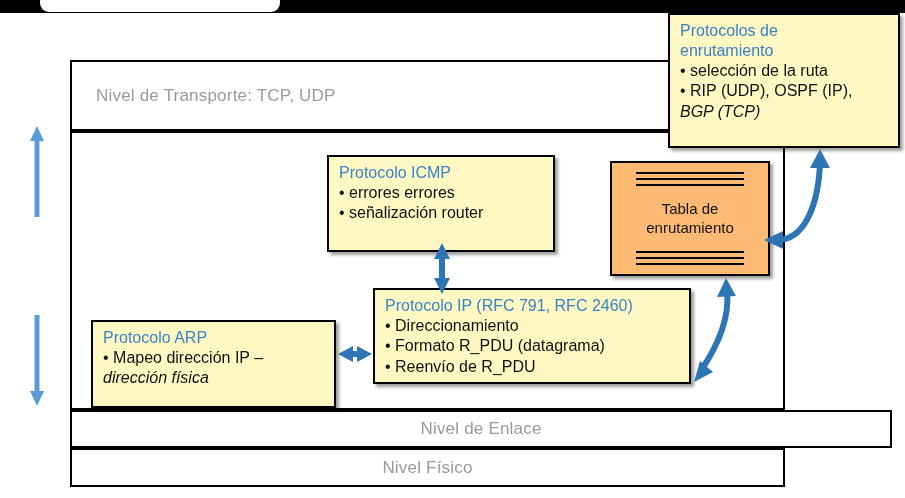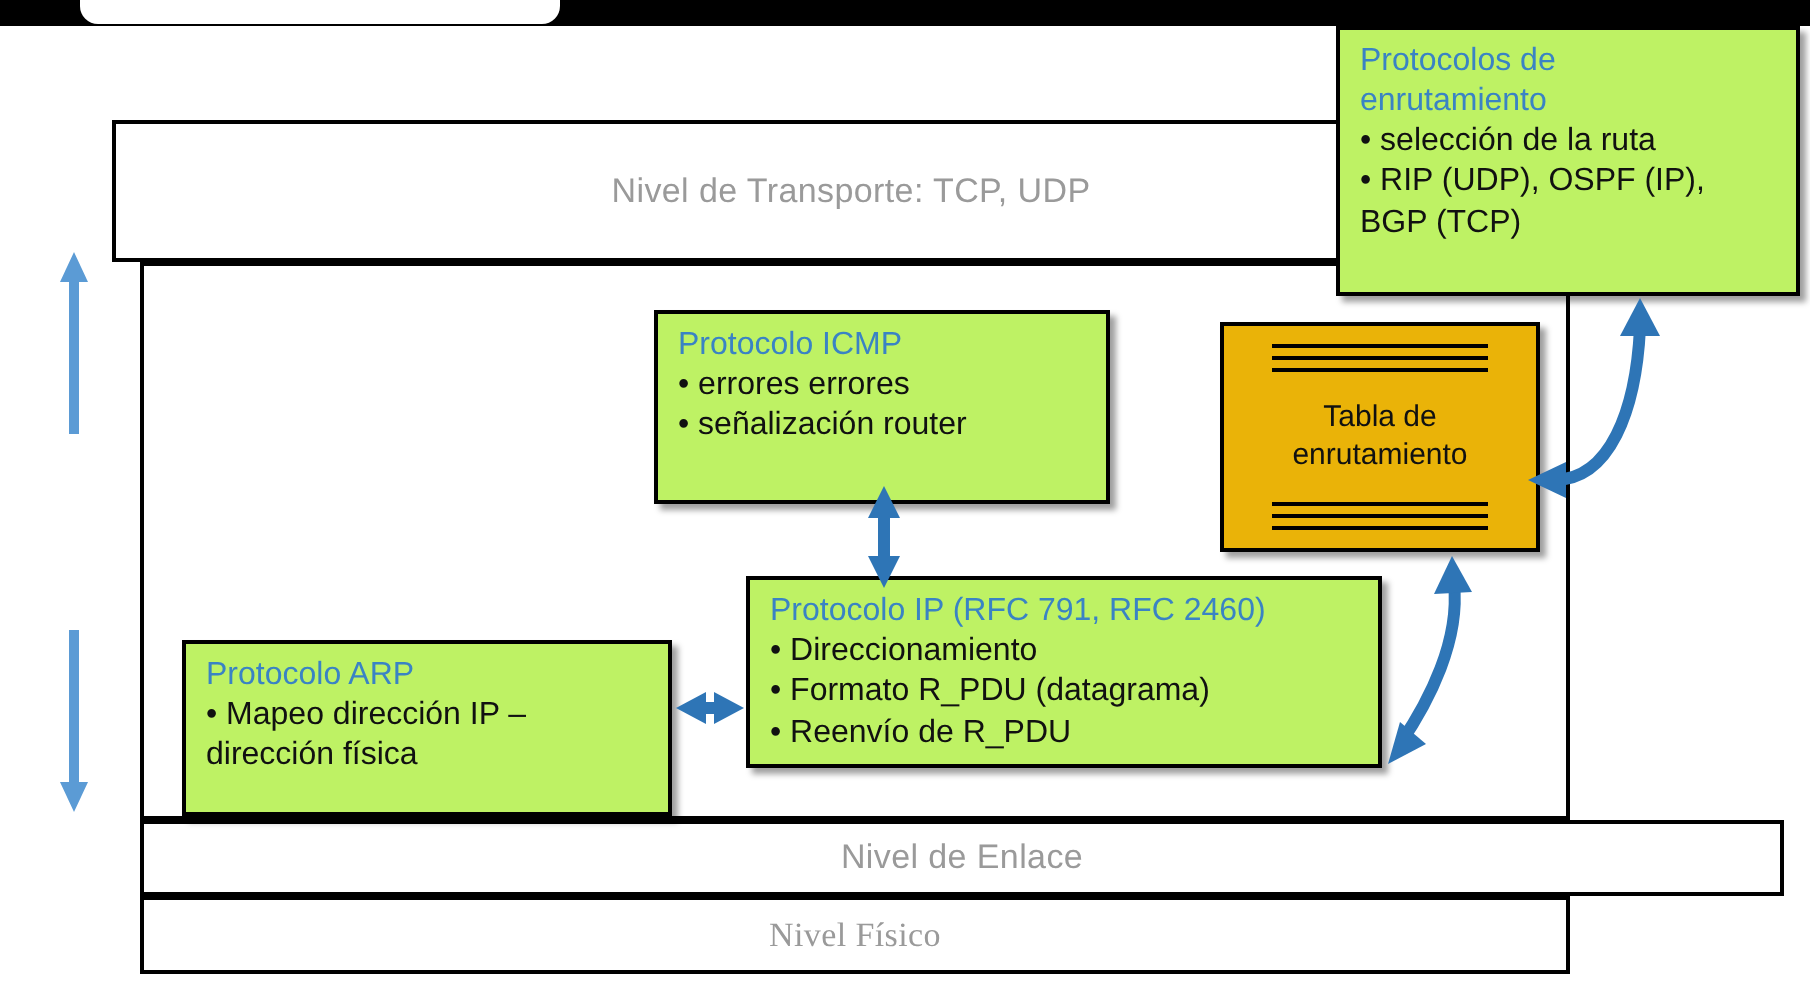--- a/index.html
+++ b/index.html
@@ -41,27 +41,27 @@
     background: #ffffff;
     display: flex;
     align-items: center;
   }
   .layer-label {
     color: #9a9a9a;
     font-size: 17px;
     letter-spacing: .2px;
     white-space: nowrap;
   }
-  .layer-transport { left: 56px; top: 60px; width: 715px; height: 71px; justify-content: center; }
+  .layer-transport { left: 70px; top: 60px; width: 715px; height: 71px; }
   .layer-transport .layer-label { margin-left: 24px; }
   .layer-red      { left: 70px; top: 131px; width: 715px; height: 279px; }
   .layer-enlace   { left: 70px; top: 410px; width: 822px; height: 38px;
                     justify-content: center; }
   .layer-fisico   { left: 70px; top: 448px; width: 715px; height: 39px;
-                    justify-content: center; font-family: Liberation Serif, serif; }
+                    justify-content: center; }
 
   
   .side-label {
     position: absolute;
     left: 0px; top: 215px;
     width: 70px;
     text-align: center;
     color: #2E75B6;
     font-size: 27px;
     line-height: 1.12;
@@ -72,53 +72,54 @@
     left: 26px;
     width: 22px;
   }
   .side-arrow-up   { top: 125px; height: 92px; }
   .side-arrow-down { top: 315px; height: 92px; }
 
   
   .callout {
     position: absolute;
     box-sizing: border-box;
-    background: #bef264;
+    background: #fef9c3;
     border: 2px solid #000000;
     box-shadow: 3px 3px 3px rgba(0,0,0,.38);
     padding: 6px 10px 7px 10px;
   }
   .callout .title {
     color: #3A83C4;
     font-size: 16px;
     line-height: 1.25;
   }
   .callout .bullet {
     color: #111111;
     font-size: 16px;
     line-height: 1.28;
   }
   .callout .cont {
     color: #111111;
     font-size: 16px;
     line-height: 1.28;
+    font-style: italic;
   }
 
   .box-routing { left: 668px; top: 13px;  width: 232px; height: 135px; }
   .box-icmp    { left: 327px; top: 155px; width: 228px; height: 97px; }
   .box-ip      { left: 373px; top: 288px; width: 318px; height: 96px; }
   .box-arp     { left: 91px;  top: 320px; width: 245px; height: 88px; }
 
   
   .doc {
     position: absolute;
     left: 610px; top: 161px;
     width: 160px; height: 115px;
     box-sizing: border-box;
-    background: #eab308;
+    background: #fdba74;
     border: 2px solid #000000;
     box-shadow: 3px 3px 3px rgba(0,0,0,.38);
     display: flex;
     flex-direction: column;
     justify-content: space-between;
     align-items: center;
     padding: 9px 0 9px 0;
   }
   .doc-lines { width: 108px; }
   .doc-lines div {

